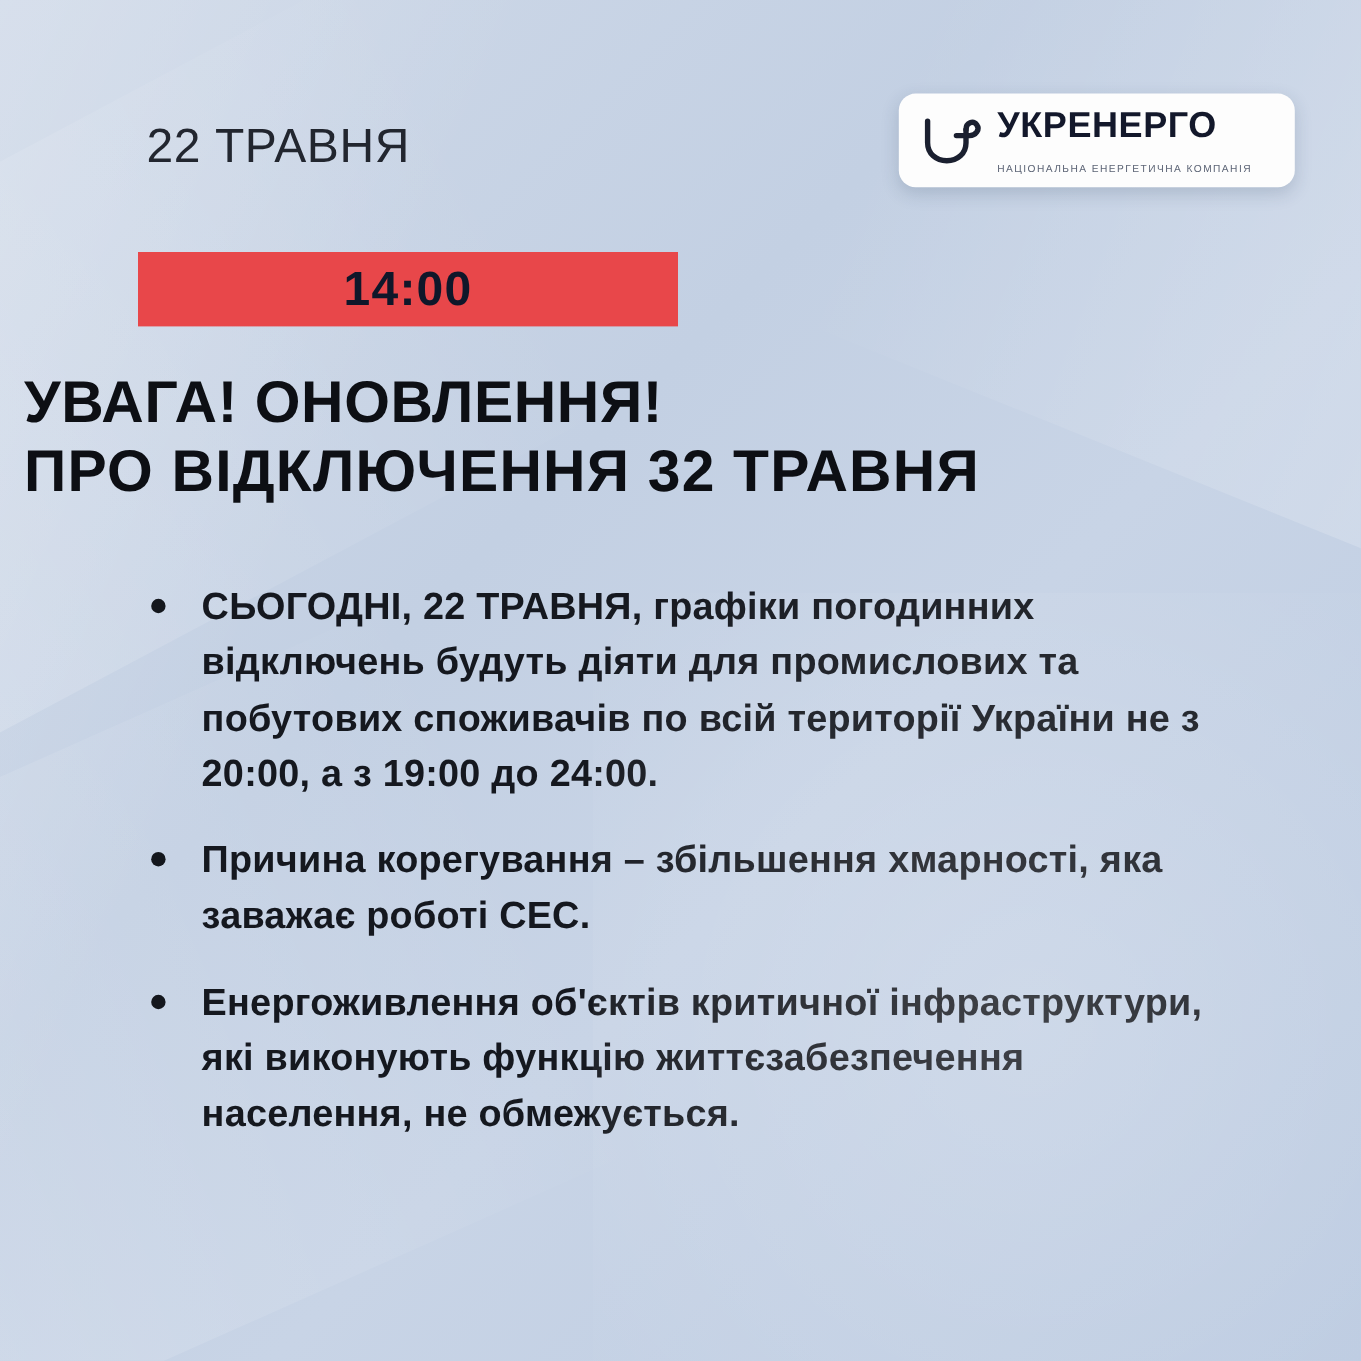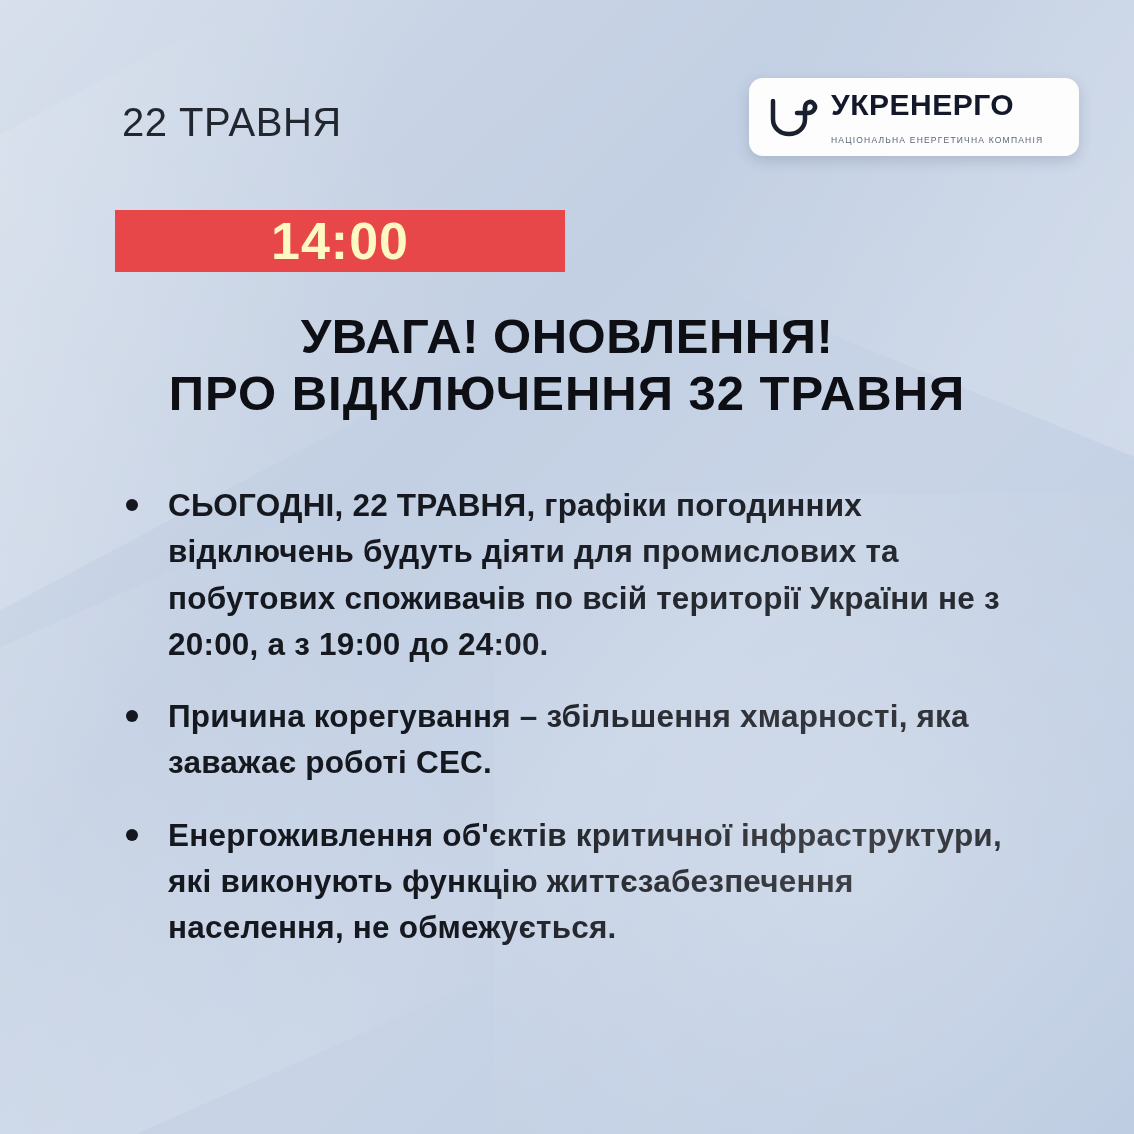--- a/index.html
+++ b/index.html
@@ -117,33 +117,32 @@
     top: 210px;
     left: 115px;
     width: 450px;
     height: 62px;
     background: #e8474a;
     display: flex;
     align-items: center;
     justify-content: center;
   }
   .time-badge span {
-    color: #fef9c3;
-    font-size: 52px;
+    color: #0f172a;
+    font-size: 40px;
     font-weight: bold;
     letter-spacing: 1px;
   }
 
   
   .headline {
     position: absolute;
     top: 308px;
     left: 0;
     width: 1134px;
-    text-align: center;
     color: #0d0f14;
     font-size: 49px;
     font-weight: bold;
     line-height: 1.16;
     letter-spacing: 0.5px;
     padding: 0 20px;
     box-sizing: border-box;
   }
   .headline .ln2 { letter-spacing: 1px; }
 

